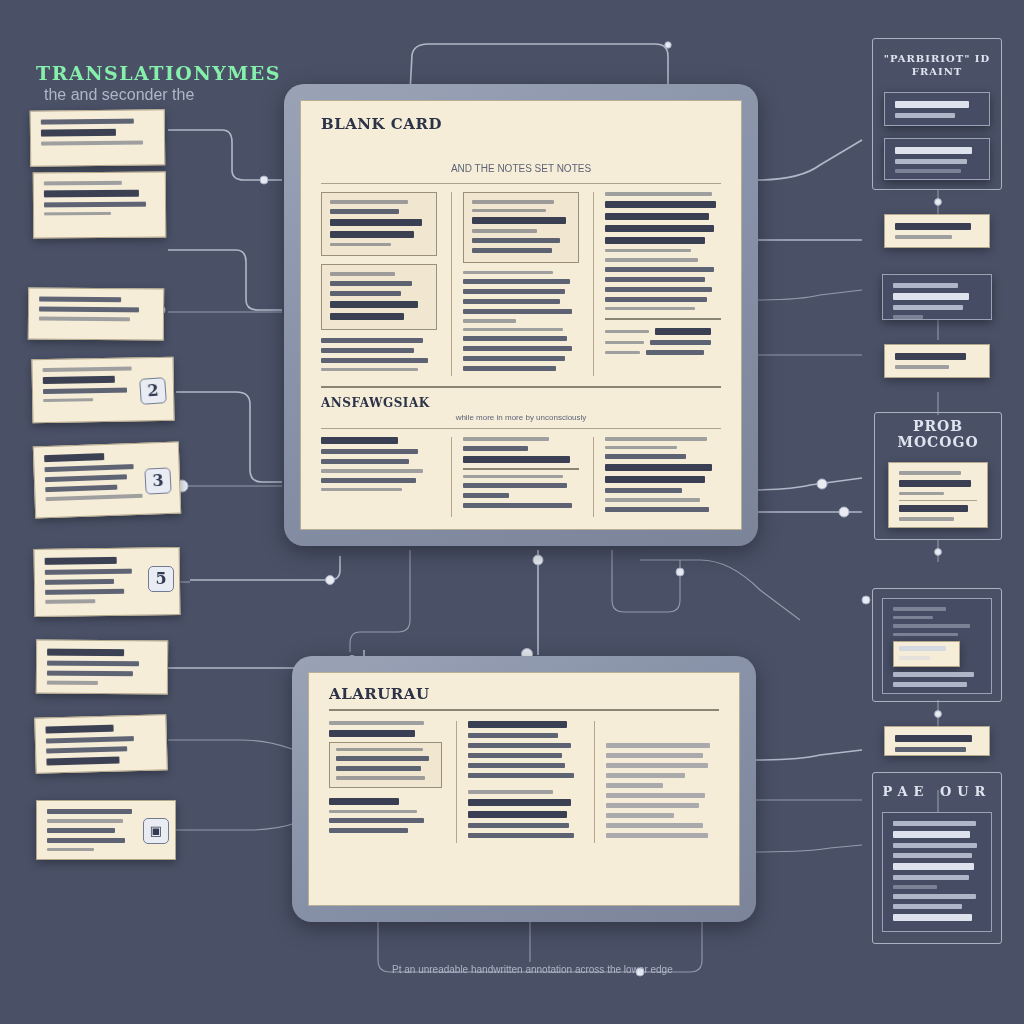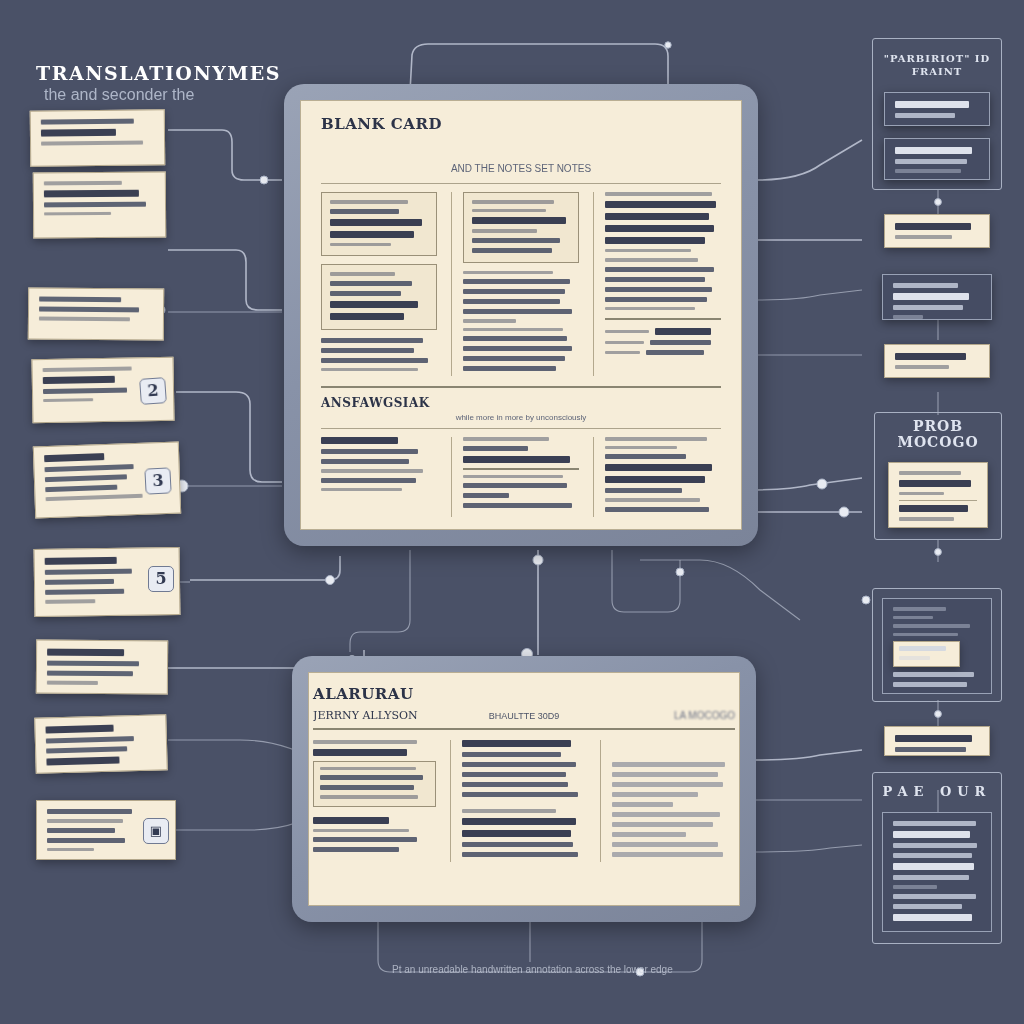--- a/index.html
+++ b/index.html
@@ -114,21 +114,21 @@
     color: #dfe4ef;
     letter-spacing: 1px;
     filter: blur(.5px);
   }
 
   
   .rail-title {
     position: absolute;
     font-family: "DejaVu Serif", serif;
     font-weight: bold;
-    color: #ffffff;
+    color: #86efac;
     letter-spacing: 1.5px;
     filter: blur(.55px);
     white-space: nowrap;
   }
   .rail-sub {
     position: absolute;
     color: #aeb6c8;
     filter: blur(.7px);
     white-space: nowrap;
   }
@@ -418,28 +418,23 @@
           <div class="tl h" style="width:86%"></div>
             <div class="tl" style="width:66%"></div>
           <div class="tl f" style="width:82%"></div>
             <div class="tl" style="width:90%"></div>
         </div>
       </div>
     </div>
   </div>
 
   <div class="panel" style="left:292px; top:656px; width:464px; height:266px;">
-    <div class="panel-inner" style="padding:12px 4px;">
+    <div class="panel-inner" style="padding:12px 20px;">
       <div class="panel-title" style="font-size:15px;">ALARURAU</div>
 
-      <div style="display:flex; align-items:center; gap:10px; margin-top:6px;">
-        <div style="flex:1; font-family:'DejaVu Serif',serif; font-size:11px; color:#2f364c; filter:blur(.5px); white-space:nowrap; overflow:hidden;">JERRNY ALLYSON</div>
-        <div style="flex:1; font-size:9px; color:#4d5468; filter:blur(.6px); text-align:center; white-space:nowrap; overflow:hidden;">BHAULTTE 30D9</div>
-        <div style="flex:1; font-size:10px; color:#6a7185; filter:blur(.8px); text-align:right; white-space:nowrap; overflow:hidden;">LA MOCOGO</div>
-      </div>
       <div class="hr thick" style="margin-top:6px;"></div>
 
       <div class="cols" style="margin-top:10px;">
         <div class="col">
           <div class="tl f" style="width:84%"></div>
             <div class="tl h" style="width:76%"></div>
           <div class="subcard" style="padding:5px 6px 2px 6px;">
             <div class="tl f" style="width:88%"></div>
               <div class="tl" style="width:94%"></div>
             <div class="tl" style="width:86%"></div>

